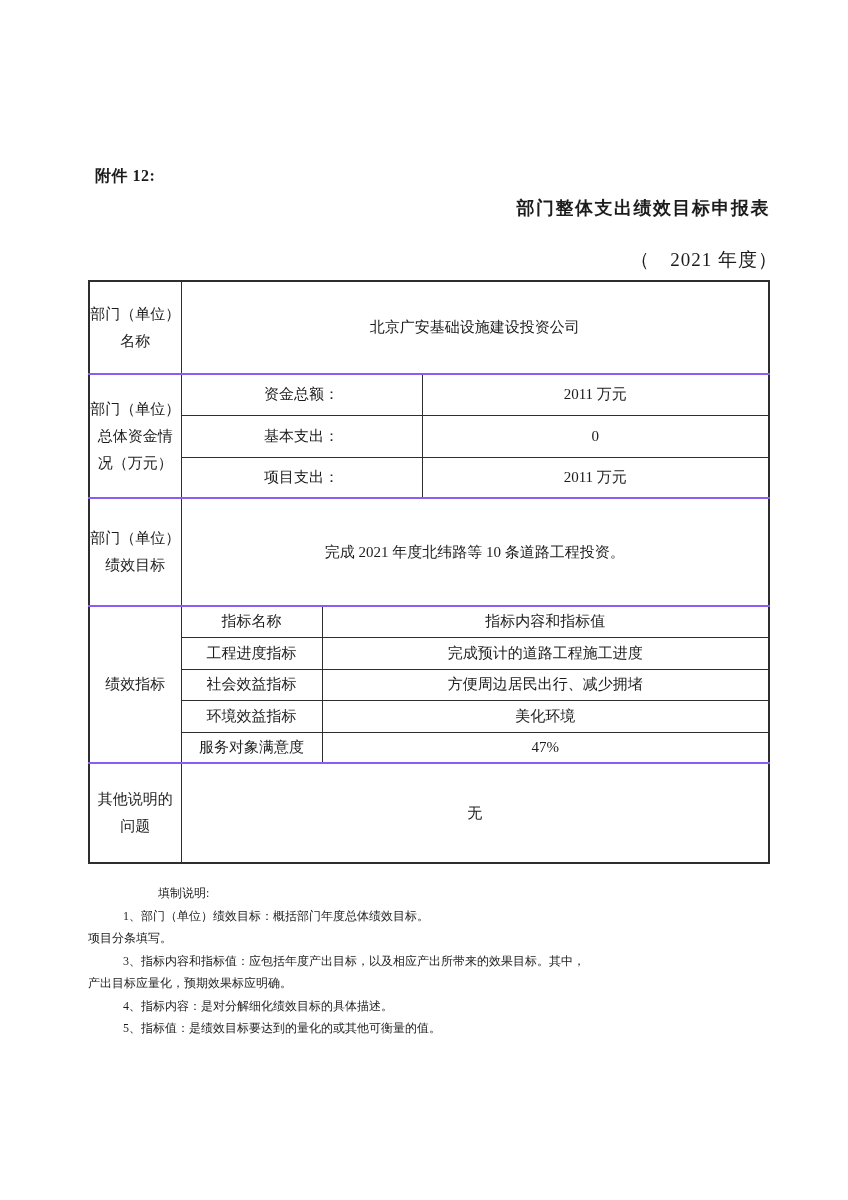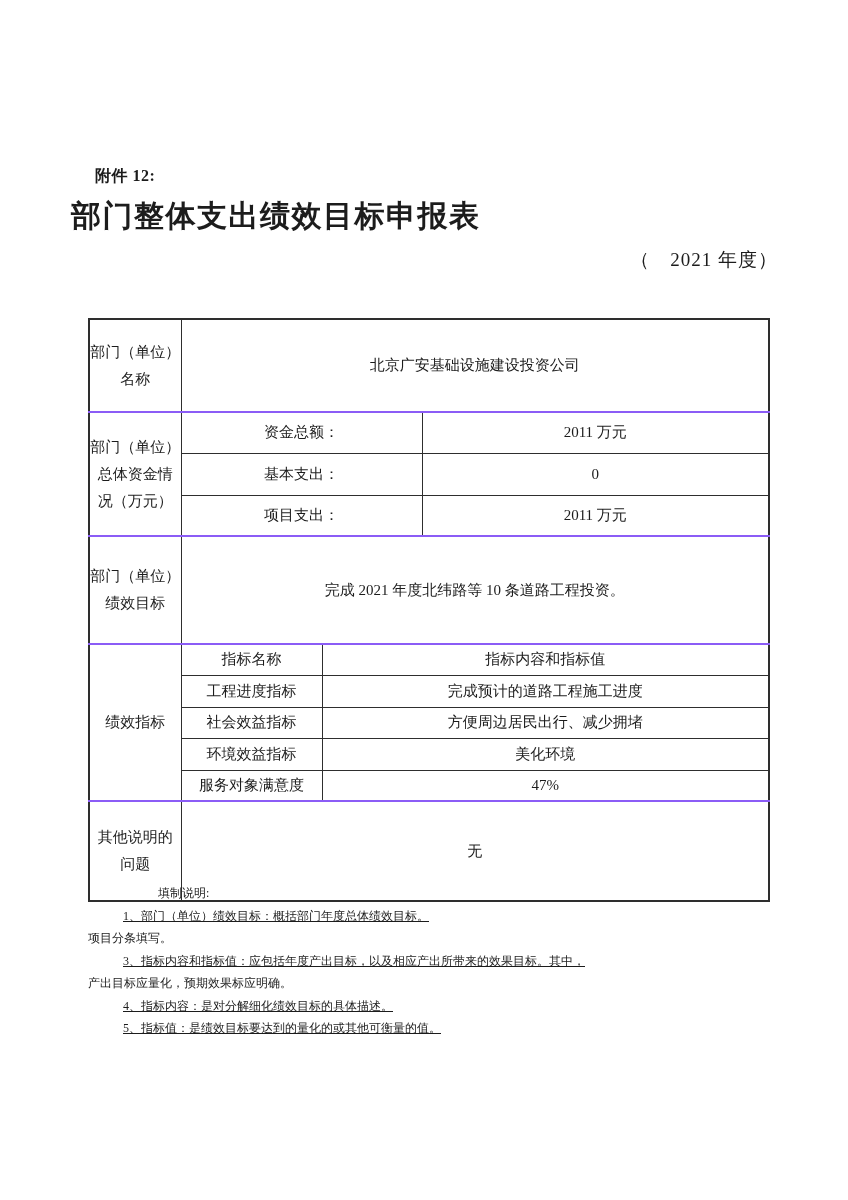--- a/index.html
+++ b/index.html
@@ -19,46 +19,45 @@
     position: absolute;
     left: 95px;
     top: 166px;
     font-size: 16px;
     font-weight: bold;
     letter-spacing: 0.5px;
     text-align: center;
   }
   .doc-title {
     position: absolute;
-    left: 71px;
+    left: 80px;
     top: 196px;
     width: 690px;
-    text-align: left;
-    font-size: 30px;
+    text-align: right;
+    font-size: 18px;
     font-weight: bold;
     letter-spacing: 1.5px;
   }
   .doc-subtitle {
     position: absolute;
     left: 88px;
     top: 247px;
     width: 690px;
     text-align: right;
     font-size: 19px;
     letter-spacing: 1px;
   }
   table.form {
     position: absolute;
     left: 88px;
     top: 280px;
     width: 680px;
     border-collapse: collapse;
     table-layout: fixed;
     border: 2px solid #2e2e2e;
-    margin-top: 38px;
   }
   table.form td {
     border: 1px solid #2e2e2e;
     font-size: 15px;
     text-align: center;
     vertical-align: middle;
     padding: 0;
     overflow: hidden;
   }
   table.form tr.sec td {
@@ -72,21 +71,21 @@
     position: absolute;
     left: 88px;
     top: 882px;
     width: 656px;
     font-size: 12px;
   }
   .note-line {
     line-height: 22.5px;
     white-space: nowrap;
   }
-  .note-line.indent   { padding-left: 35px; text-decoration: underline; }
+  .note-line.indent   { padding-left: 35px; }
   .note-line.heading  { padding-left: 70px; }
 </style>
 </head>
 <body>
 
 <div class="attachment">附件 12:</div>
 
 <div class="doc-title">部门整体支出绩效目标申报表</div>
 
 <div class="doc-subtitle">（　2021 年度）</div>

